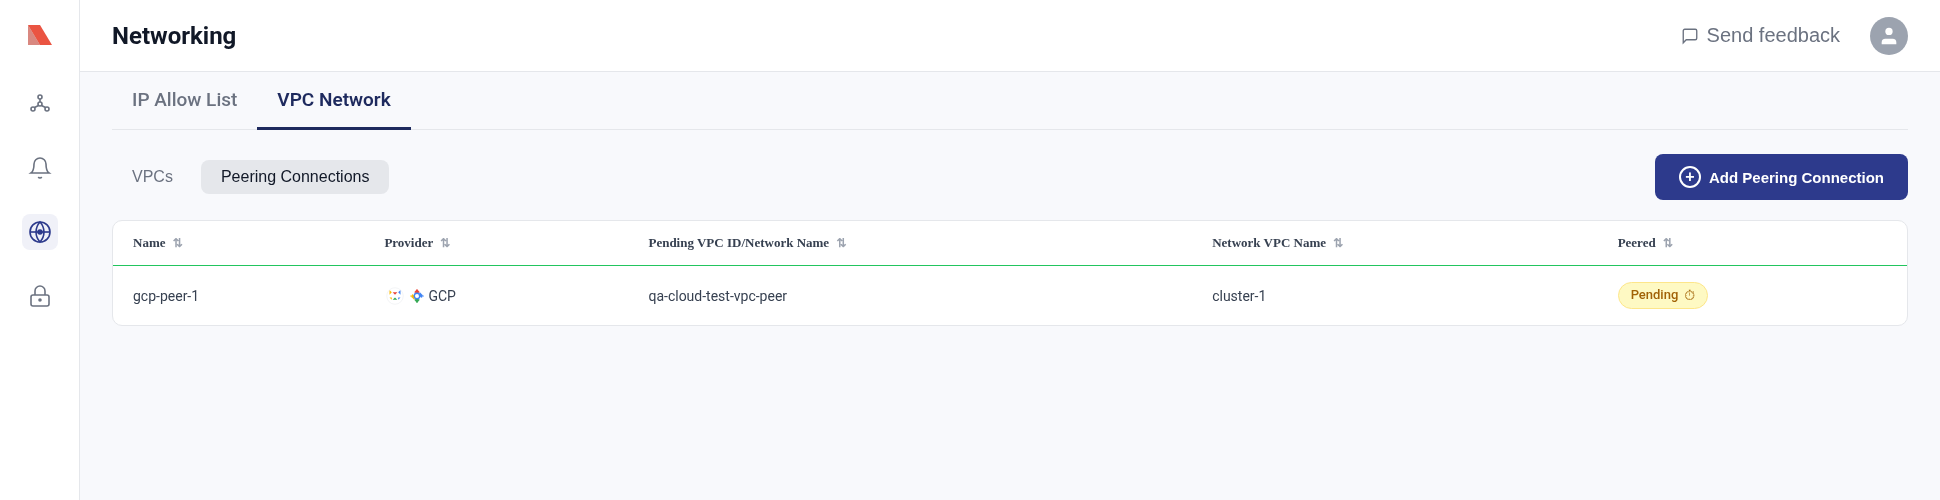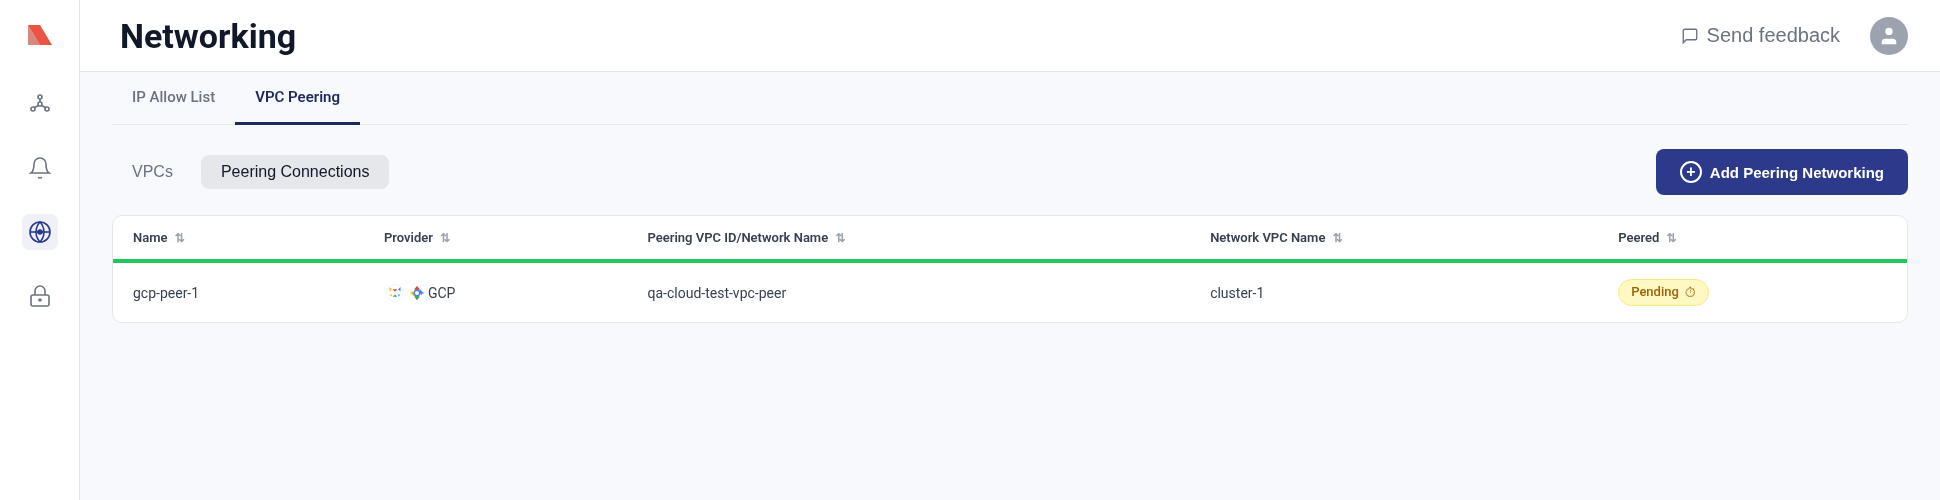--- a/index.html
+++ b/index.html
@@ -56,24 +56,23 @@
       background: #fff;
       border-bottom: 1px solid #e5e7eb;
       padding: 0 32px;
       height: 72px;
       display: flex;
       align-items: center;
       justify-content: space-between;
       flex-shrink: 0;
     }
     .header-title {
-      font-size: 34px;
+      font-size: 24px;
       font-weight: 700;
       color: #111827;
-      margin-left: 8px;
     }
     .header-actions {
       display: flex;
       align-items: center;
       gap: 20px;
     }
     .send-feedback-btn {
       display: flex;
       align-items: center;
       gap: 8px;
@@ -104,21 +103,21 @@
     }
 
     
     .tabs {
       display: flex;
       border-bottom: 1px solid #e5e7eb;
       margin-bottom: 24px;
     }
     .tab {
       padding: 16px 20px;
-      font-size: 15px;
+      font-size: 19px;
       color: #6b7280;
       cursor: pointer;
       border-bottom: 3px solid transparent;
       margin-bottom: -1px;
       font-weight: 500;
     }
     .tab.active {
       color: #1e2a5e;
       border-bottom: 3px solid #1e2a5e;
       font-weight: 600;
@@ -182,21 +181,22 @@
       background: #fff;
       border-radius: 10px;
       border: 1px solid #e5e7eb;
       overflow: hidden;
     }
     table {
       width: 100%;
       border-collapse: collapse;
     }
     thead tr {
-      border-bottom: 4px solid #22c55e;
+      border-bottom: 1px solid #22c55e;
+      font-family: Liberation Serif, serif;
     }
     thead th {
       padding: 14px 20px;
       text-align: left;
       font-size: 13px;
       font-weight: 600;
       color: #374151;
       white-space: nowrap;
     }
     thead th .sort-icon {
@@ -308,48 +308,48 @@
           <circle cx="12" cy="7" r="4"></circle>
         </svg>
       </div>
     </div>
   </header>
 
   <div class="content">
 
     <div class="tabs">
       <div class="tab">IP Allow List</div>
-      <div class="tab active">VPC Peering</div>
+      <div class="tab active">VPC Network</div>
     </div>
 
     <div class="sub-tabs-row">
       <div class="sub-tabs">
         <button class="sub-tab">VPCs</button>
         <button class="sub-tab active">Peering Connections</button>
       </div>
       <button class="add-btn">
         <span class="plus-icon">+</span>
-        <span>Add Peering Networking</span>
+        <span>Add Peering Connection</span>
       </button>
     </div>
 
     <div class="table-container">
       <table>
         <thead>
           <tr>
             <th>
               <span>Name</span>
               <span class="sort-icon">⇅</span>
             </th>
             <th>
               <span>Provider</span>
               <span class="sort-icon">⇅</span>
             </th>
             <th>
-              <span>Peering VPC ID/Network Name</span>
+              <span>Pending VPC ID/Network Name</span>
               <span class="sort-icon">⇅</span>
             </th>
             <th>
               <span>Network VPC Name</span>
               <span class="sort-icon">⇅</span>
             </th>
             <th>
               <span>Peered</span>
               <span class="sort-icon">⇅</span>
             </th>

